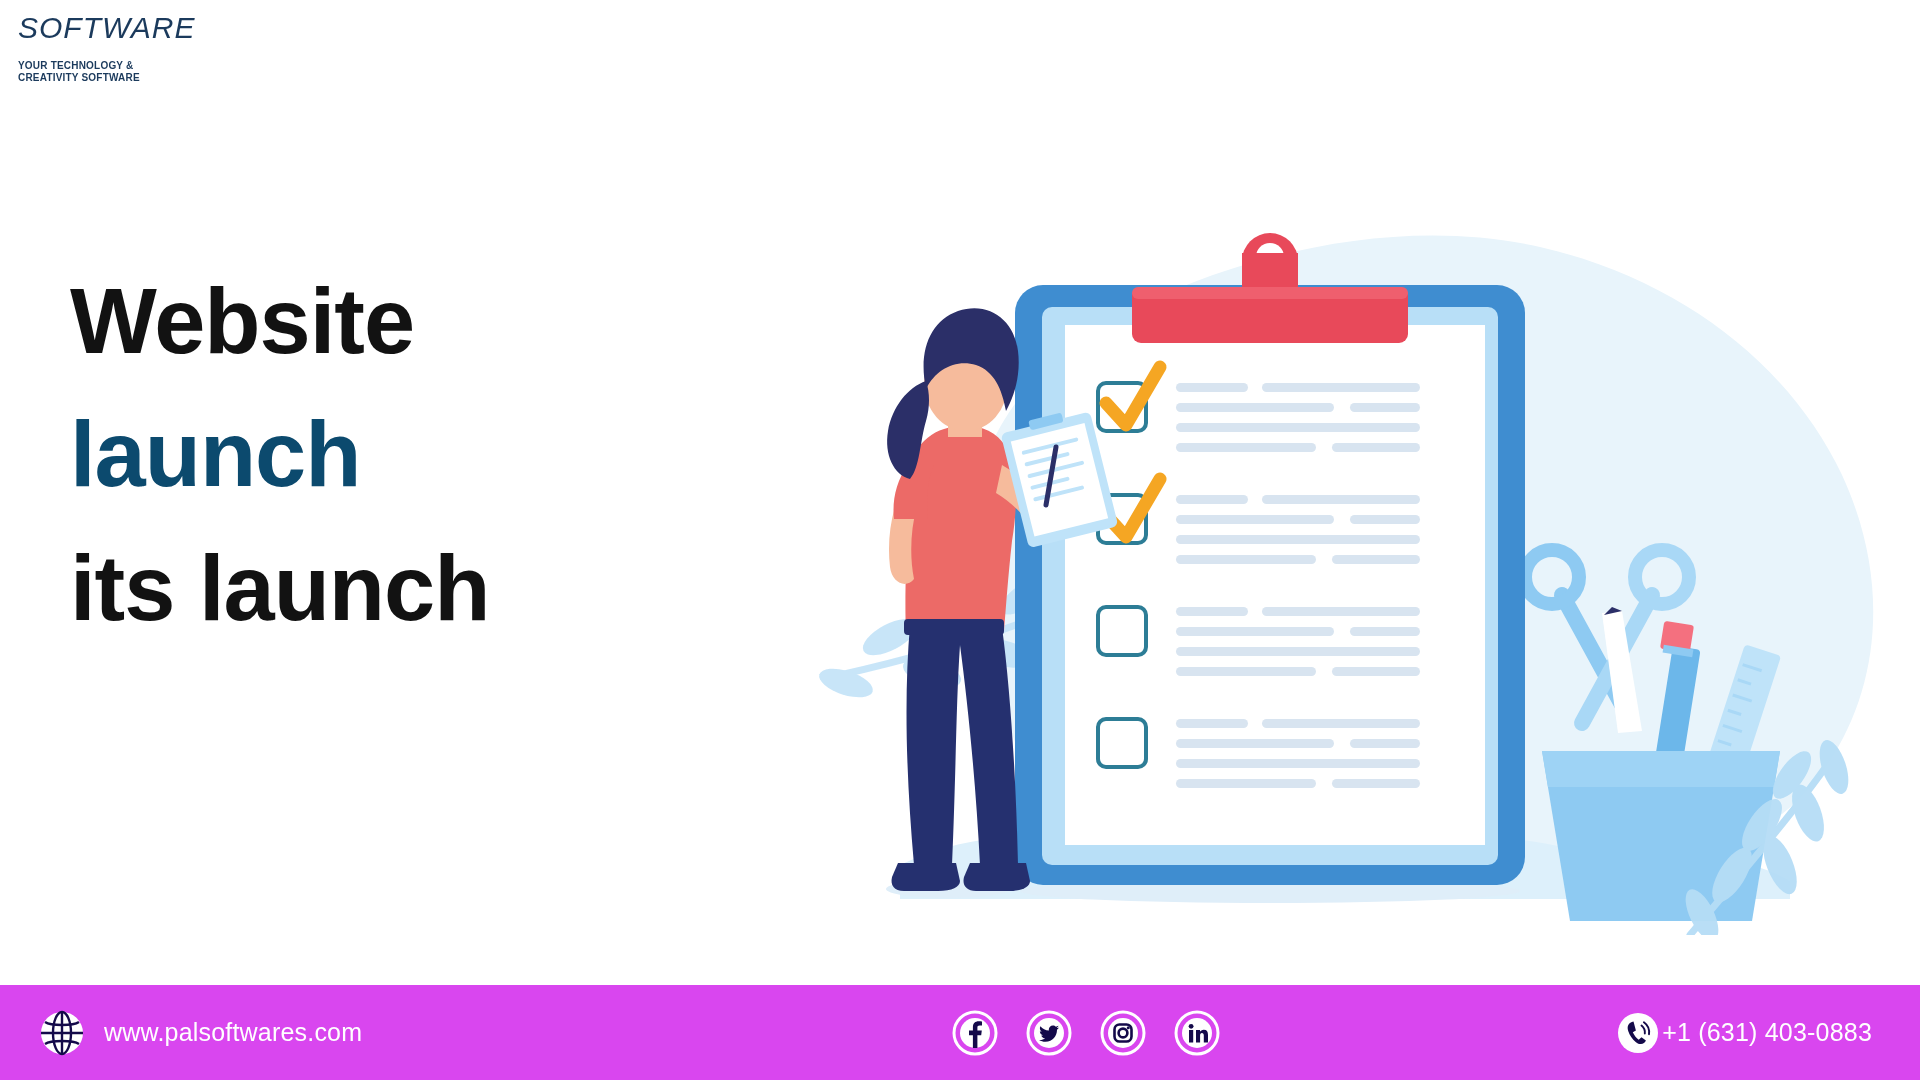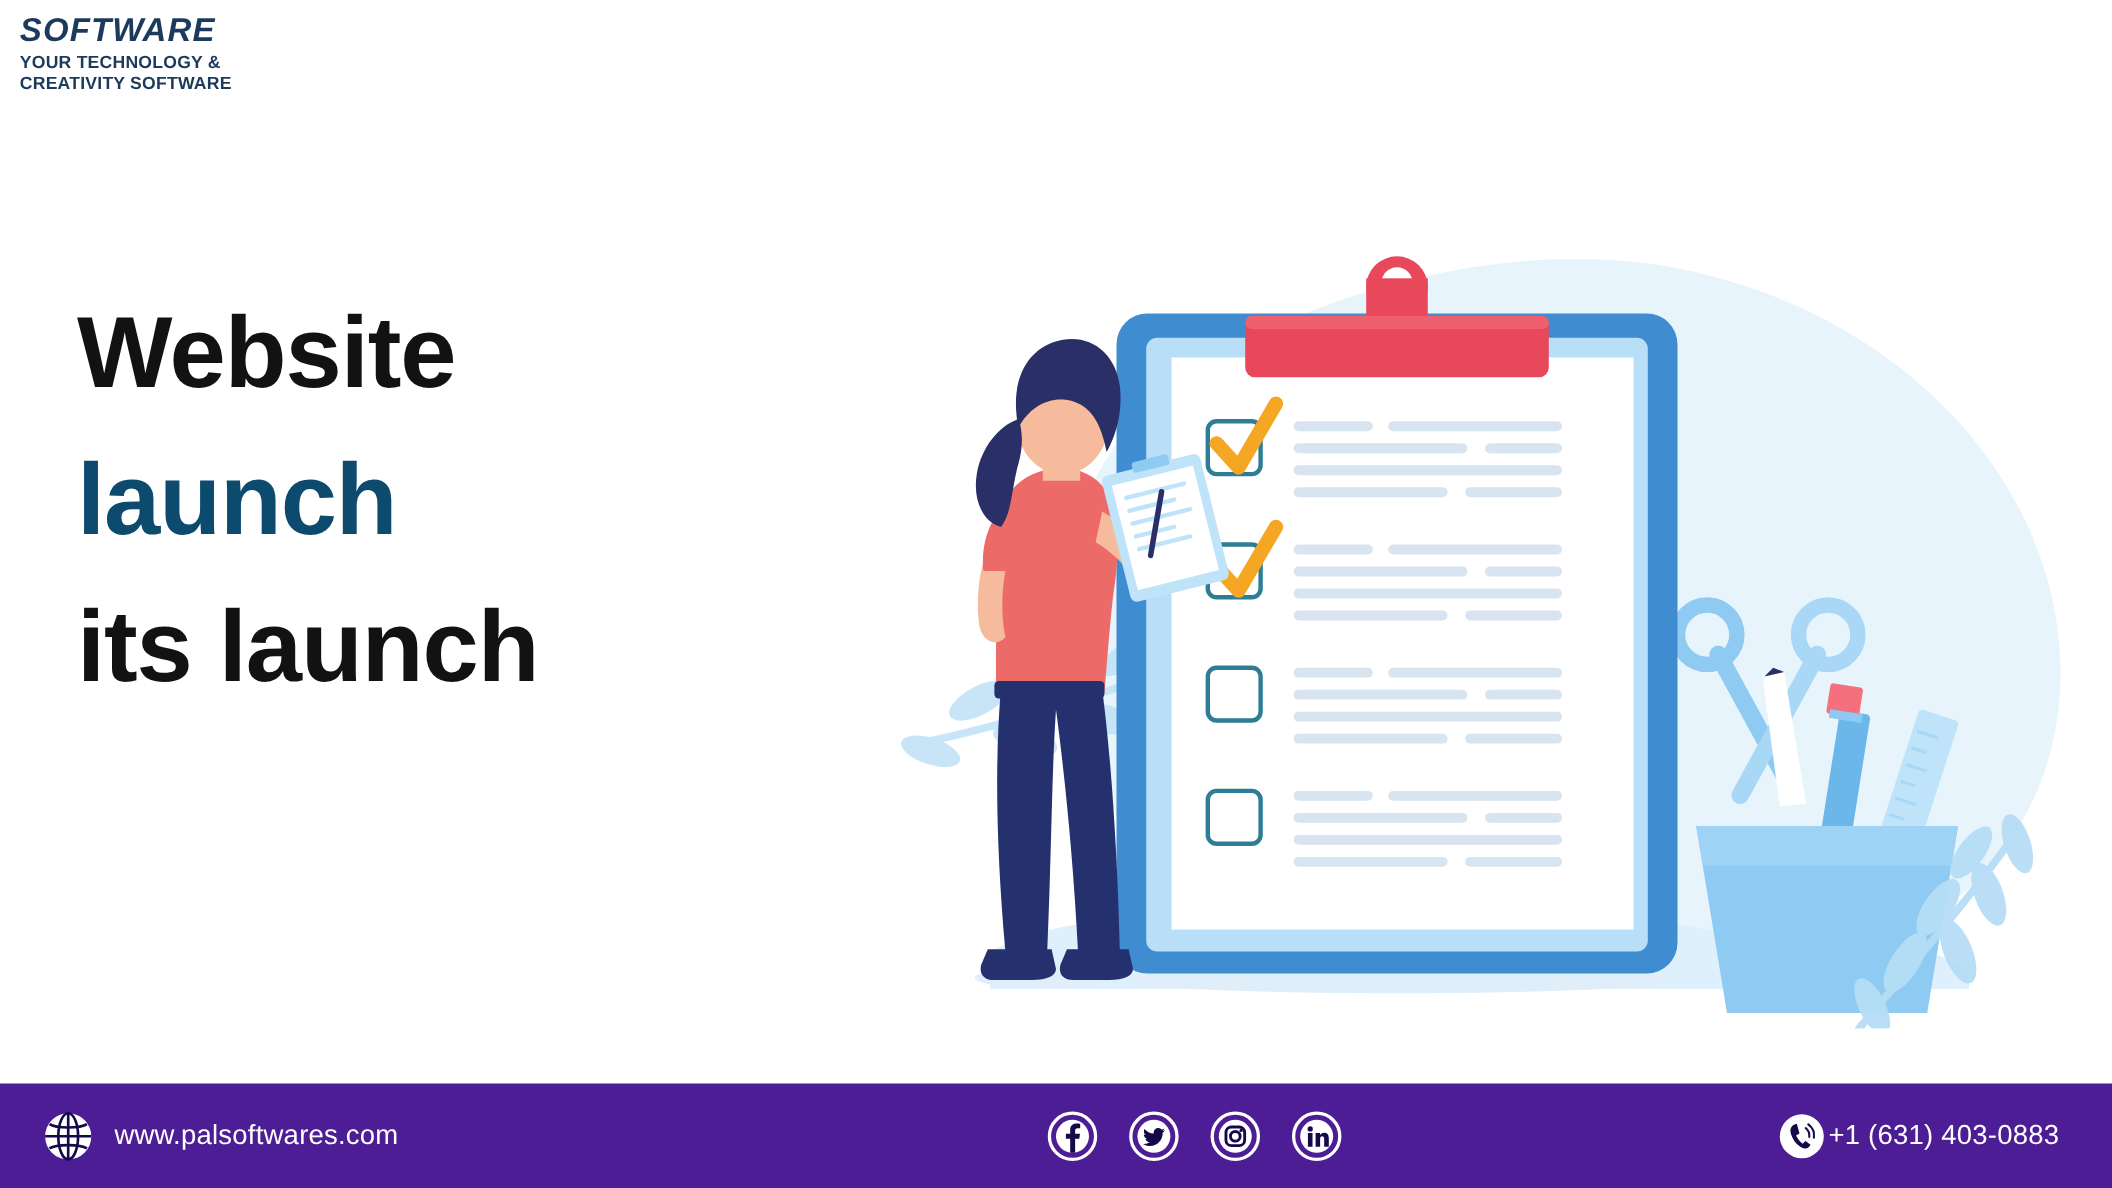--- a/index.html
+++ b/index.html
@@ -14,30 +14,30 @@
   
   .logo { position:absolute; left:18px; top:14px; width:220px; }
   .logo-pal {
     font-family:"Liberation Sans", sans-serif;
     font-weight:700; font-style:italic;
     font-size:62px; line-height:0.92;
     color:#1b3a5c; letter-spacing:-1px;
   }
   .logo-software {
     font-family:"Liberation Sans", sans-serif;
-    font-weight:700; font-style:italic;
+    font-weight:400; font-style:italic;
     font-size:30px; line-height:1.05;
     color:#1b3a5c; letter-spacing:1px;
     margin-top:-2px;
   }
   .logo-tag {
     font-family:"Liberation Sans", sans-serif;
-    font-weight:700; font-size:16px; line-height:1.22;
+    font-weight:700; font-size:10px; line-height:1.22;
     color:#1b3a5c; letter-spacing:0.2px;
-    margin-top:4px;
+    margin-top:16px;
   }
 
   
   .headline {
     position:absolute;
     left:70px; top:255px;
     width:930px;
     text-align:left;
     font-weight:700;
     font-size:92px;
@@ -49,21 +49,21 @@
   .green { color:#0c4a6e; }
 
   
   .illo { position:absolute; left:780px; top:175px; width:1140px; height:760px; }
   .illo svg { display:block; width:100%; height:100%; }
 
   
   .footer {
     position:absolute; left:0; bottom:0;
     width:1920px; height:95px;
-    background:#4c1d95;
+    background:#d946ef;
     display:flex; align-items:center;
   }
   .f-left {
     display:flex; align-items:center; gap:18px;
     margin-left:38px; width:520px;
   }
   .f-site {
     color:#ffffff; font-size:25px; font-weight:400;
     letter-spacing:0.2px;
   }

